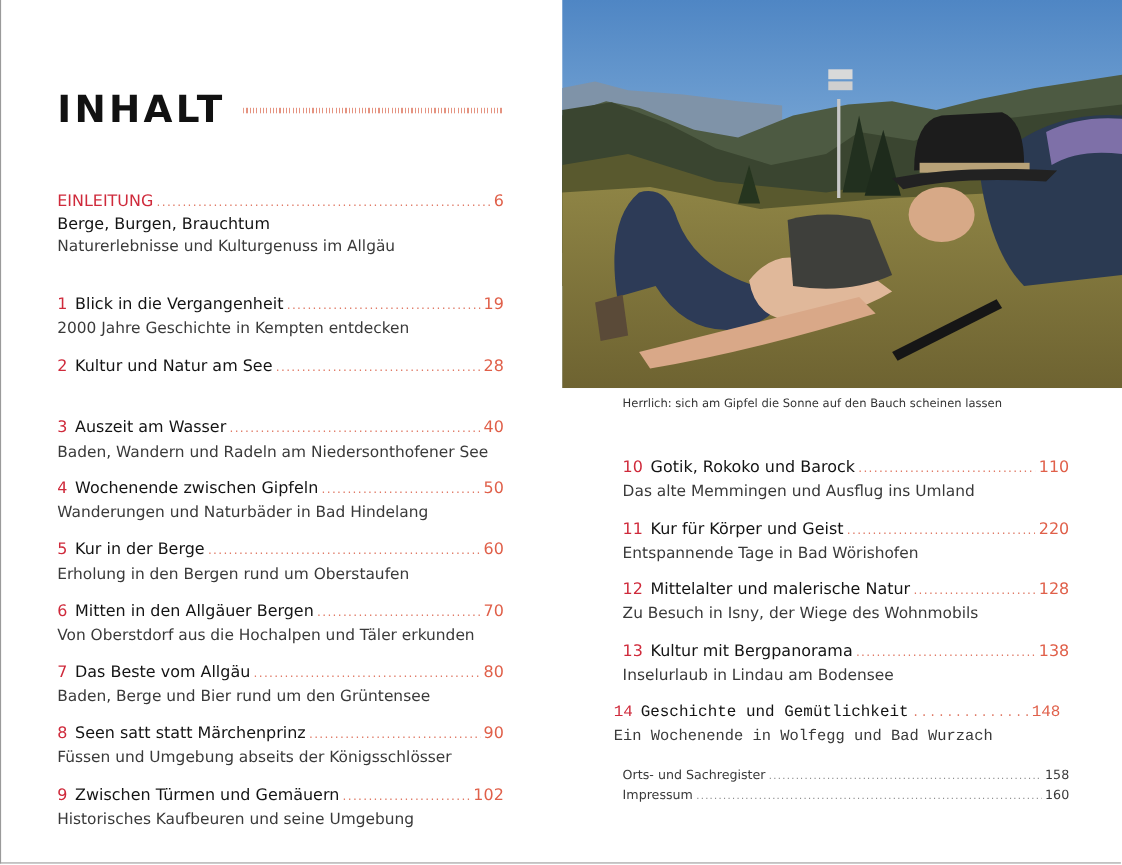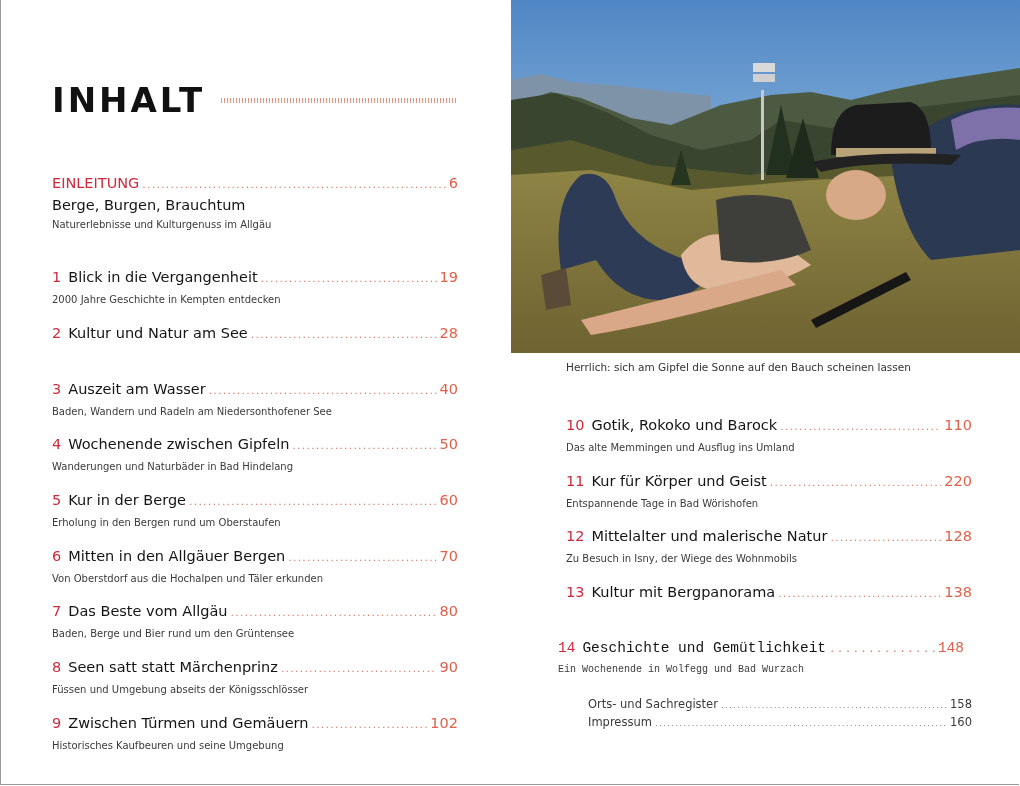--- a/index.html
+++ b/index.html
@@ -34,27 +34,27 @@
   .toc-text { flex: 0 0 auto; }
   .toc-dots {
     flex: 1 1 auto; overflow: hidden; margin: 0 3px;
     color: #e07a66; font-size: 11px; letter-spacing: 1.2px;
   }
   .toc-dots::before {
     content: "....................................................................................................................................................";
   }
   .toc-page { color: #e0604a; flex: 0 0 auto; }
   .toc-sub {
-    font-size: 10px; line-height: 14px; color: #3a3a3a; margin-top: 5px; white-space: nowrap;
+    font-size: 14px; line-height: 14px; color: #3a3a3a; margin-top: 5px; white-space: nowrap;
   }
 
   .intro-label { color: #cf2a3b; }
   .intro-heading { font-size: 14.5px; color: #141414; margin-top: 3px; }
 
-  .minor .toc-line { font-size: 11.5px; line-height: 14px; color: #3a3a3a; margin-left: 22px; }
+  .minor .toc-line { font-size: 11.5px; line-height: 14px; color: #3a3a3a; }
   .minor .toc-page { color: #3a3a3a; }
   .minor .toc-dots { color: #888; font-size: 9px; }
 
   .photo {
     position: absolute; left: 1px; top: 0; width: 509px; height: 353px; overflow: hidden;
   }
   .caption {
     position: absolute; left: 56px; top: 361px; font-size: 10.5px; color: #333; white-space: nowrap;
   }
 </style>
@@ -249,20 +249,21 @@
     <div class="toc-sub">Zu Besuch in Isny, der Wiege des Wohnmobils</div>
   </div>
 
   <div class="toc-entry" style="left:56px; top:583px;">
     <div class="toc-line">
       <span class="toc-num">13</span>
       <span class="toc-text">Kultur mit Bergpanorama</span>
       <span class="toc-dots"></span>
       <span class="toc-page">138</span>
     </div>
+    <div class="toc-sub">Inselurlaub in Lindau am Bodensee</div>
   </div>
 
   <div class="toc-entry" style="left:48px; top:639px;font-family:Liberation Mono, monospace;">
     <div class="toc-line">
       <span class="toc-num">14</span>
       <span class="toc-text">Geschichte und Gemütlichkeit</span>
       <span class="toc-dots"></span>
       <span class="toc-page">148</span>
     </div>
     <div class="toc-sub">Ein Wochenende in Wolfegg und Bad Wurzach</div>

